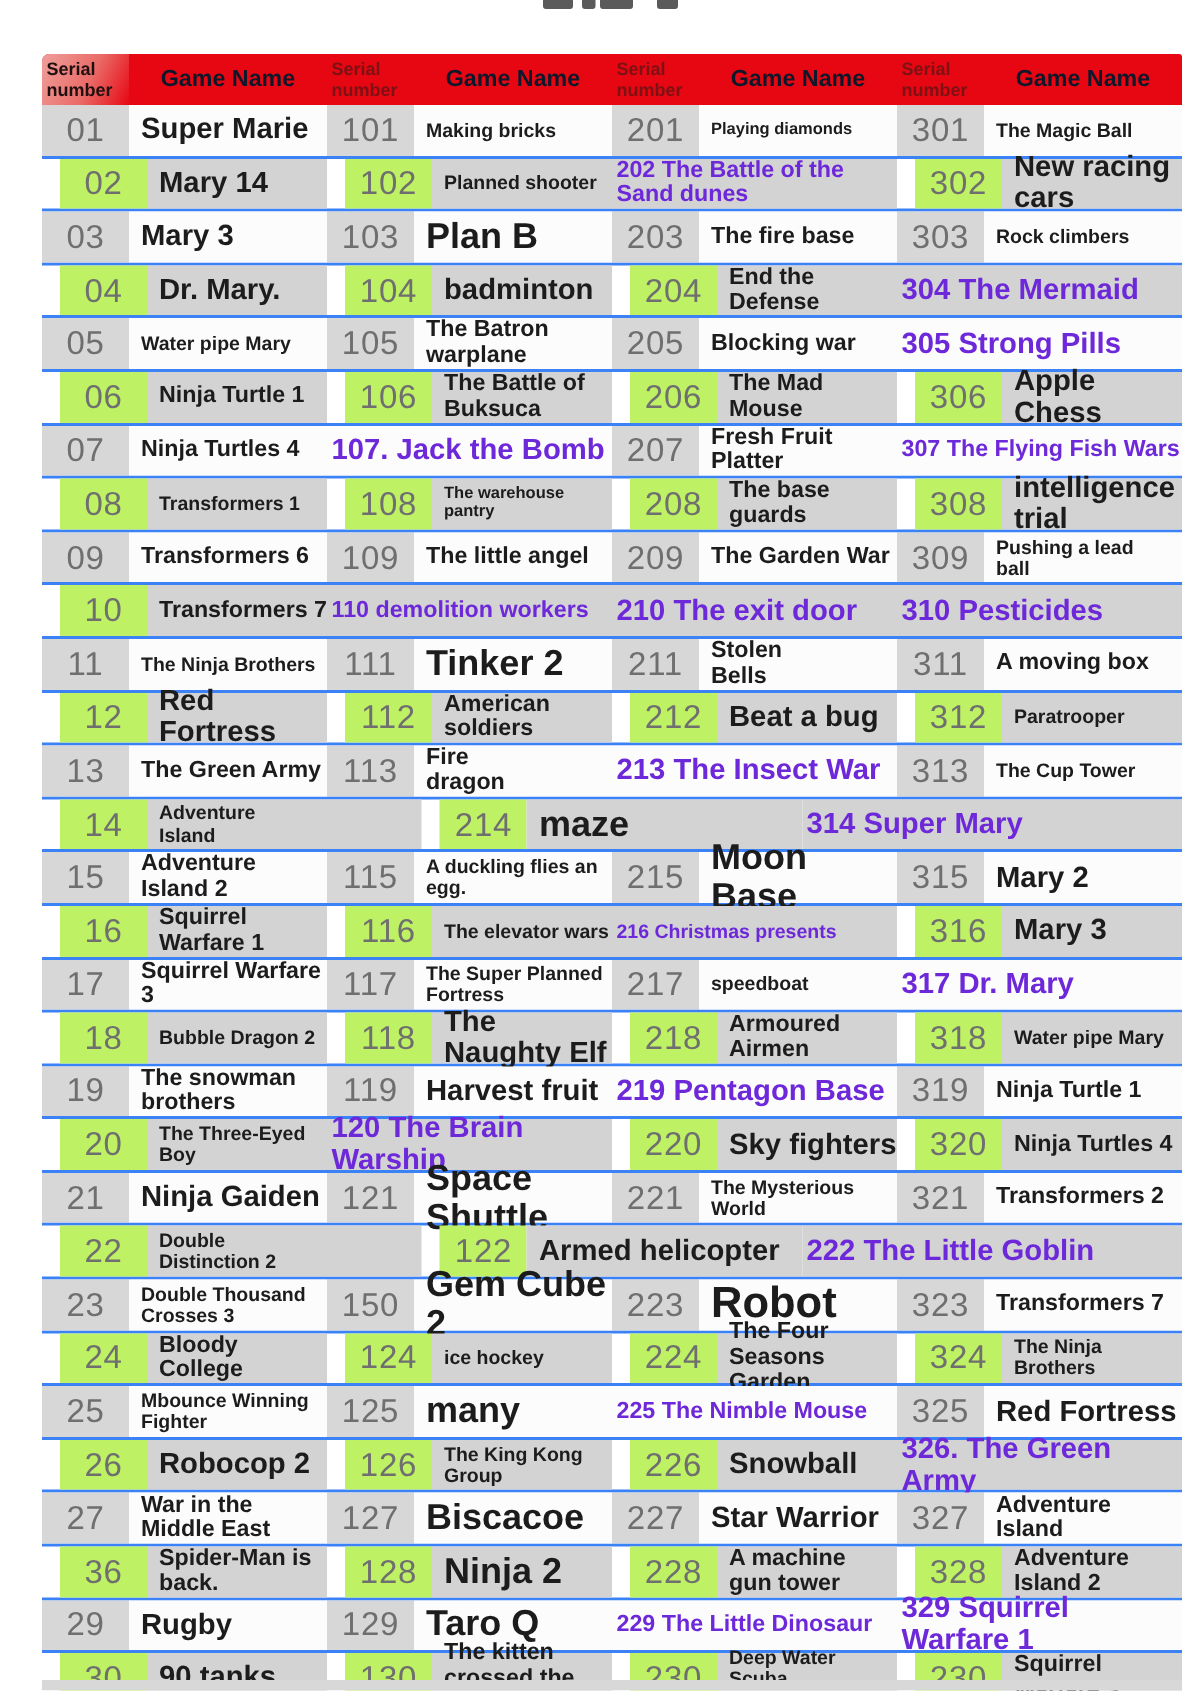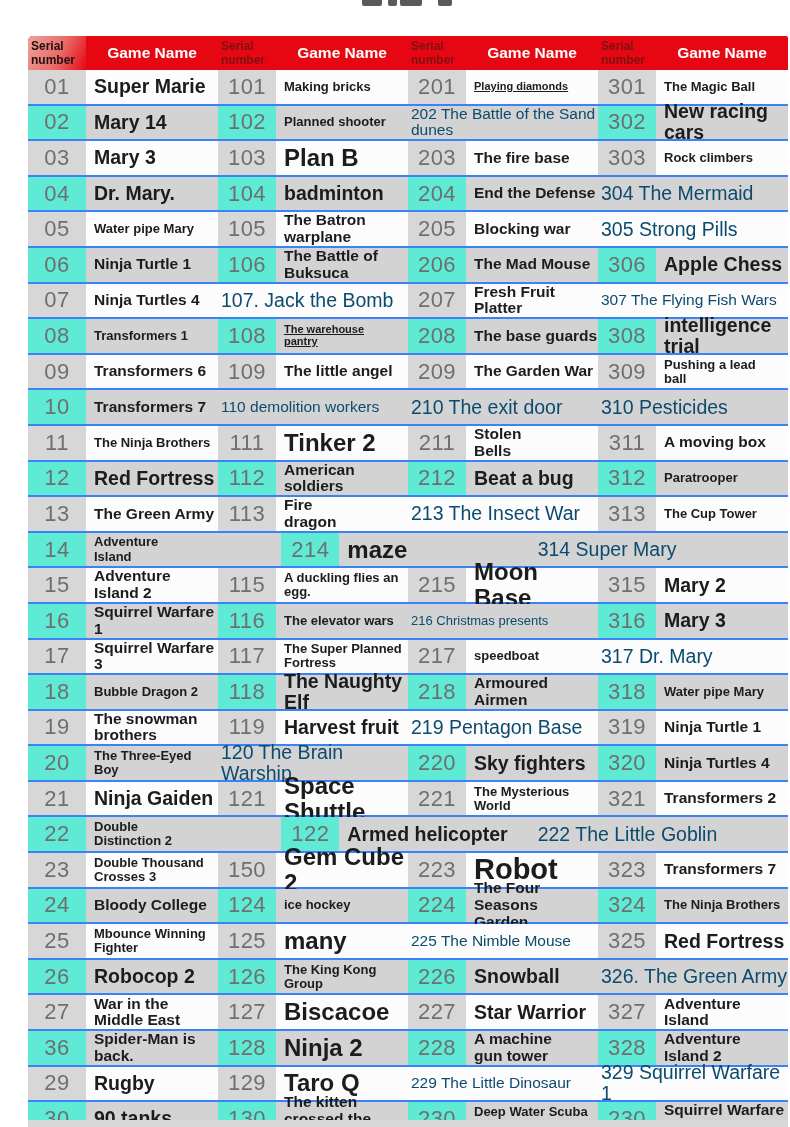--- a/index.html
+++ b/index.html
@@ -24,49 +24,49 @@
   .hgroup{display:flex;flex:1 1 0;min-width:0;}
   .hserial{
     width:58px;flex:0 0 58px;color:#7d1114;font-size:12px;font-weight:700;line-height:1.2;
     display:flex;align-items:center;padding-left:3px;box-sizing:border-box;
   }
   .hgroup:first-child .hserial{
     background:linear-gradient(115deg,#efa09c 0%,#ea6a66 55%,#e60713 100%);
     color:#201010;border-radius:5px 0 0 0;
   }
   .hname{
-    flex:1 1 auto;min-width:0;color:#ffffff;font-size:15.5px;font-weight:700;
+    flex:1 1 auto;min-width:0;color:#0f172a;font-size:15.5px;font-weight:700;
     display:flex;align-items:center;justify-content:center;
   }
 
   
   .row{display:flex;height:35.6px;box-sizing:border-box;border-bottom:2px solid #3b82f6;}
   .group{display:flex;flex:1 1 0;min-width:0;}
   .scell{
     width:58px;flex:0 0 58px;display:flex;align-items:center;justify-content:center;
     color:#6f6f6f;font-size:22px;font-weight:400;letter-spacing:.5px;
   }
   .ncell{
     flex:1 1 auto;min-width:0;display:flex;align-items:center;
     padding-left:8px;box-sizing:border-box;
     color:#1c1c1c;font-weight:700;white-space:pre-line;line-height:1.08;
   }
   .mcell{
     flex:1 1 auto;min-width:0;display:flex;align-items:center;
     padding-left:3px;box-sizing:border-box;
-    color:#0c4a6e;font-weight:400;line-height:1.08;
+    color:#6d28d9;font-weight:700;line-height:1.08;
   }
   
   .row.odd .ncell,.row.odd .mcell{background:#fcfcfc;}
   .row.odd .scell{background:#d7d7d7;}
   .row.even .ncell,.row.even .mcell{background:#d3d3d3;}
-  .row.even .scell{background:#5eead4;}
+  .row.even .scell{background:#bef264;margin-left:12px;}
 
   
-  .xs{font-size:11px;text-decoration:underline;}
+  .xs{font-size:11px;}
   .sm{font-size:13px;}
   .md{font-size:15.5px;}
   .lg{font-size:19.5px;}
   .xl{font-size:24px;}
   .xxl{font-size:29px;}
 
   .bottom-strip{position:absolute;left:28px;top:1120px;width:760px;height:7px;background:#d8d8d8;}
 </style>
 </head>
 <body>

